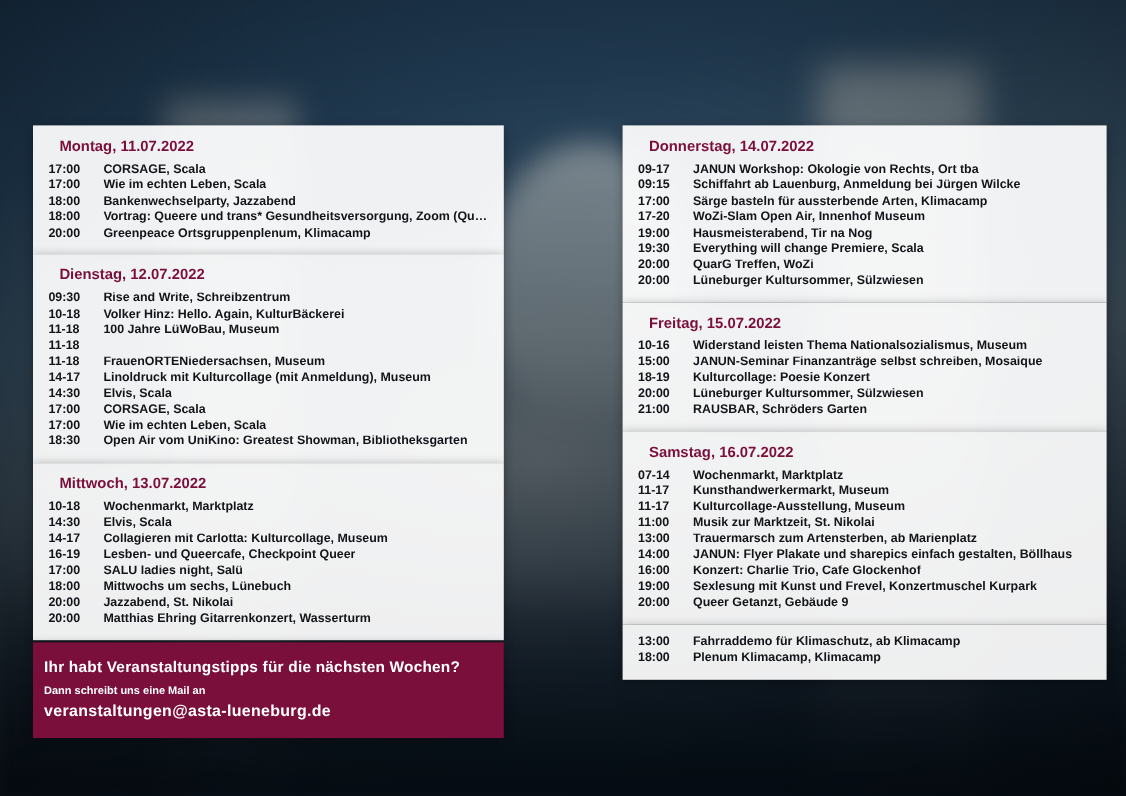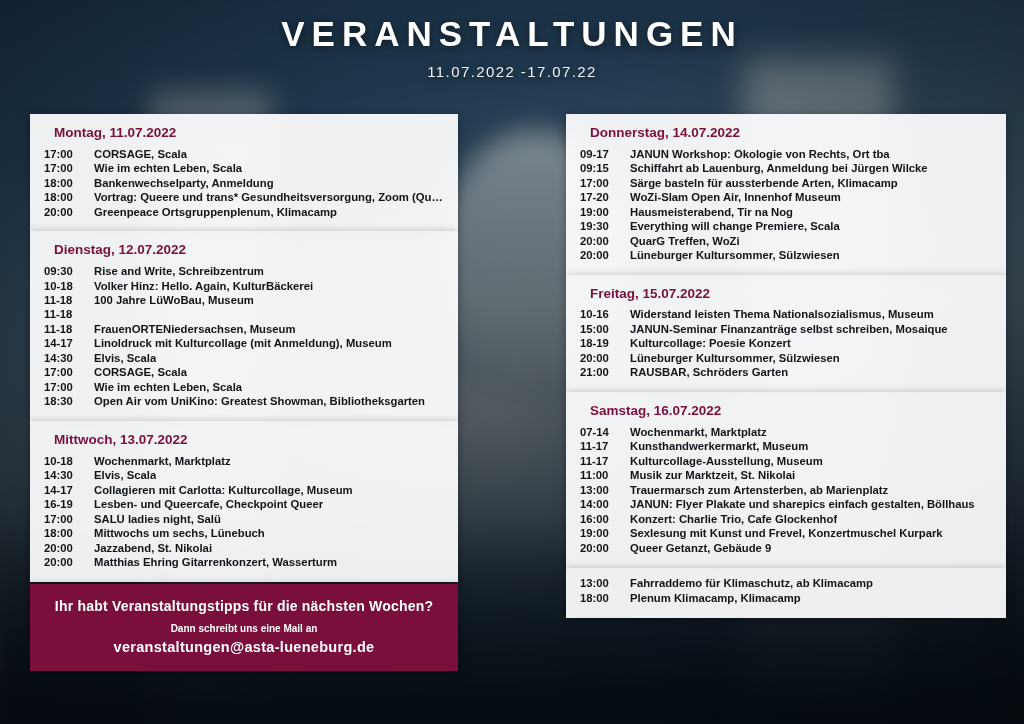--- a/index.html
+++ b/index.html
@@ -157,21 +157,20 @@
     color: #111418;
     white-space: nowrap;
     overflow: hidden;
     text-overflow: ellipsis;
   }
 
   
   .promo {
     background: #7a0f3c;
     color: #ffffff;
-    text-align: center;
     padding: 14px 10px 16px 10px;
     box-shadow: 0 2px 9px rgba(0,0,0,0.35);
     margin-top: 2px;
   }
   .promo-line1 {
     font-size: 14px;
     font-weight: bold;
     letter-spacing: 0.2px;
   }
   .promo-line2 {
@@ -191,41 +190,37 @@
 
 <div class="poster">
 
   <div class="bg"></div>
   <div class="bg-tower-left"></div>
   <div class="bg-dome"></div>
   <div class="bg-tower-right"></div>
   <div class="bg-base"></div>
   <div class="bg-vignette"></div>
 
-  <div class="header">
-    <div class="header-title">VERANSTALTUNGEN</div>
-    <div class="header-sub">11.07.2022 -17.07.22</div>
-  </div>
 
   <div class="columns">
     <div class="col-left" id="col-left">
         <div class="card">
           <div class="day-title">Montag, 11.07.2022</div>
           <div class="events">
             <div class="event-row">
               <div class="ev-time">17:00</div>
               <div class="ev-text">CORSAGE, Scala</div>
             </div>
             <div class="event-row">
               <div class="ev-time">17:00</div>
               <div class="ev-text">Wie im echten Leben, Scala</div>
             </div>
             <div class="event-row">
               <div class="ev-time">18:00</div>
-              <div class="ev-text">Bankenwechselparty, Anmeldung</div>
+              <div class="ev-text">Bankenwechselparty, Jazzabend</div>
             </div>
             <div class="event-row">
               <div class="ev-time">18:00</div>
               <div class="ev-text">Vortrag: Queere und trans* Gesundheitsversorgung, Zoom (QuarG)</div>
             </div>
             <div class="event-row">
               <div class="ev-time">20:00</div>
               <div class="ev-text">Greenpeace Ortsgruppenplenum, Klimacamp</div>
             </div>
           </div>

